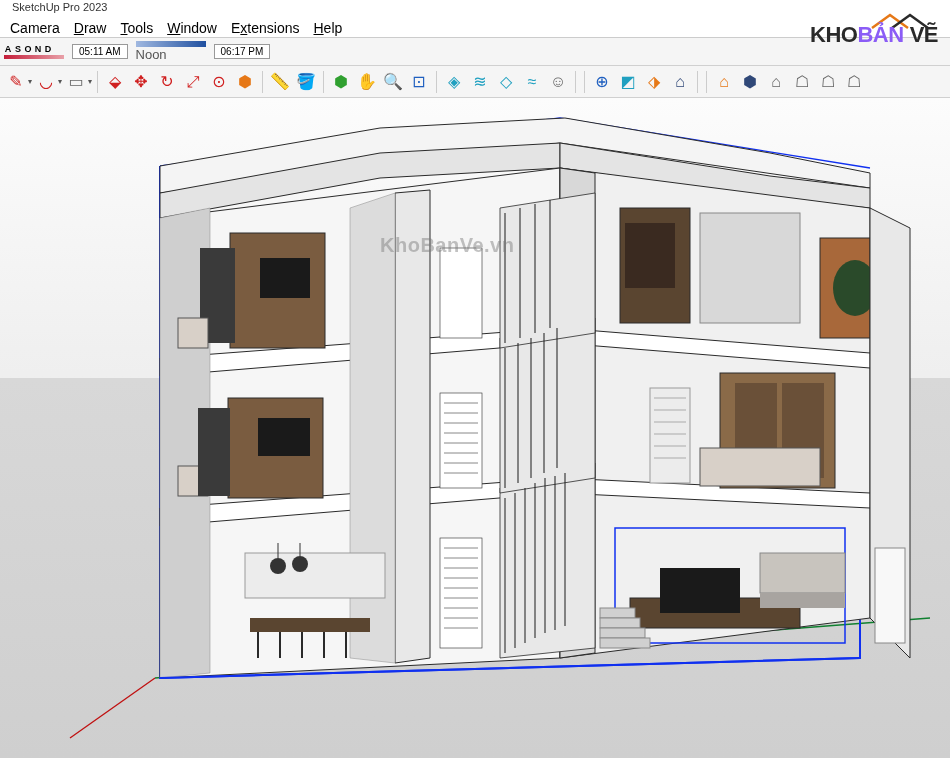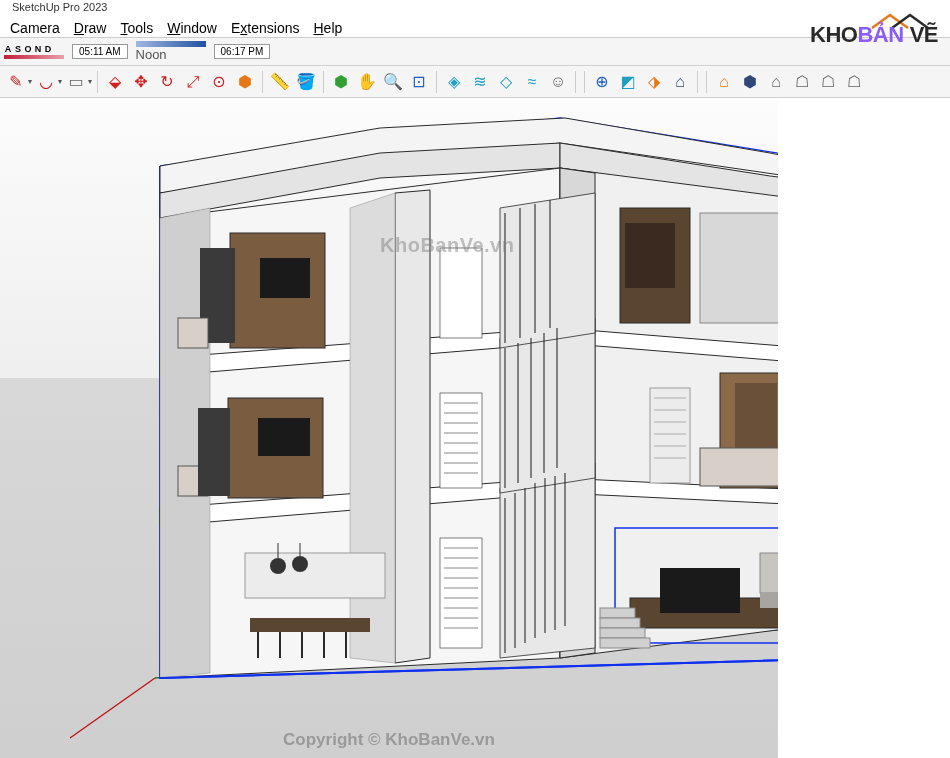--- a/index.html
+++ b/index.html
@@ -17,21 +17,21 @@
 .gradient-red { background: linear-gradient(90deg, #c41e3a, #e8a0a8); height: 4px; width: 60px; margin-top: 1px; }
 .time-box { background: #fff; border: 1px solid #999; font-size: 10px; padding: 1px 6px; min-width: 50px; text-align: center; }
 .noon-label { font-size: 13px; color: #555; }
 .gradient-blue { background: linear-gradient(90deg, #a0b8e0, #2050a0); height: 6px; width: 70px; }
 
 .toolbar { height: 32px; background: #f5f5f5; border-bottom: 1px solid #d0d0d0; display: flex; align-items: center; padding: 0 4px; gap: 2px; }
 .tool-btn { width: 24px; height: 24px; display: flex; align-items: center; justify-content: center; cursor: pointer; border: 1px solid transparent; border-radius: 2px; font-size: 16px; }
 .tool-sep { width: 1px; height: 22px; background: #ccc; margin: 0 3px; }
 .tool-dd { font-size: 8px; color: #555; margin-left: -2px; }
 
-.viewport { position: relative; width: 778px; height: 660px; background: linear-gradient(180deg, #fcfcfc 0%, #f0f0f0 38%, #e0e0e0 100%); overflow: hidden; }
+.viewport { position: relative; width: 950px; height: 660px; background: linear-gradient(180deg, #fcfcfc 0%, #f0f0f0 38%, #e0e0e0 100%); overflow: hidden; }
 
 .ground { position: absolute; left: 0; right: 0; top: 280px; bottom: 0; background: linear-gradient(180deg, #d8d8d8 0%, #cfcfcf 100%); }
 
 .house-svg { position: absolute; left: 0; top: 0; }
 
 .watermark-top { position: absolute; left: 380px; top: 136px; font-size: 20px; font-weight: bold; color: rgba(120,120,120,0.45); letter-spacing: 0.5px; }
 .watermark-bottom { position: absolute; left: 0; right: 0; bottom: 8px; text-align: center; font-size: 17px; font-weight: 600; color: rgba(110,110,110,0.55); }
 
 .logo { position: absolute; right: 12px; top: 22px; font-size: 22px; font-weight: 800; letter-spacing: -0.5px; }
 .logo .k { color: #2a2a2a; margin-left: 6px; }
@@ -264,21 +264,20 @@
         <rect x="600" y="540" width="50" height="10"></rect>
     </g>
 
     <polygon points="870,110 910,130 910,560 870,520" fill="#e8e8e8" stroke="#2a2a2a" stroke-width="1"></polygon>
     <rect x="875" y="450" width="30" height="95" fill="#f8f8f8" stroke="#888"></rect>
 
     <line x1="160" y1="580" x2="860" y2="560" stroke="#1030f0" stroke-width="2"></line>
   </svg>
 
   <div class="watermark-top">KhoBanVe.vn</div>
-  <div class="watermark-bottom">Copyright © KhoBanVe.vn</div>
 </div>
 
 <svg class="logo-roof" width="60" height="18">
     <polyline points="2,16 20,3 38,16" fill="none" stroke="#e67817" stroke-width="2.5"></polyline>
     <polyline points="22,16 40,3 58,16" fill="none" stroke="#2a2a2a" stroke-width="2.5"></polyline>
   </svg>
 <div class="logo">
   <span class="k">KHO</span><span class="b">BẢN</span><span class="k">VẼ</span>
 </div>
 

